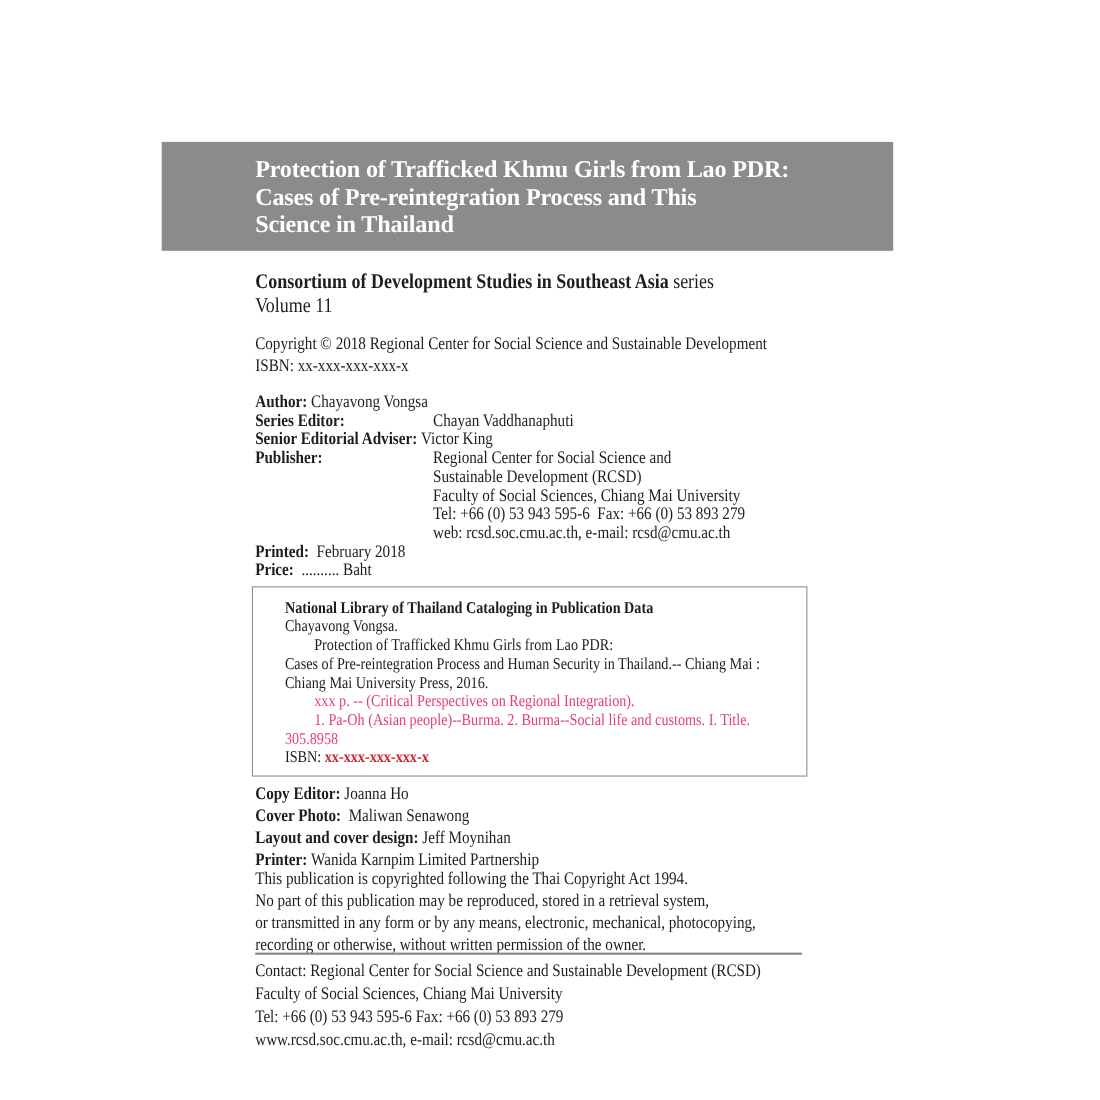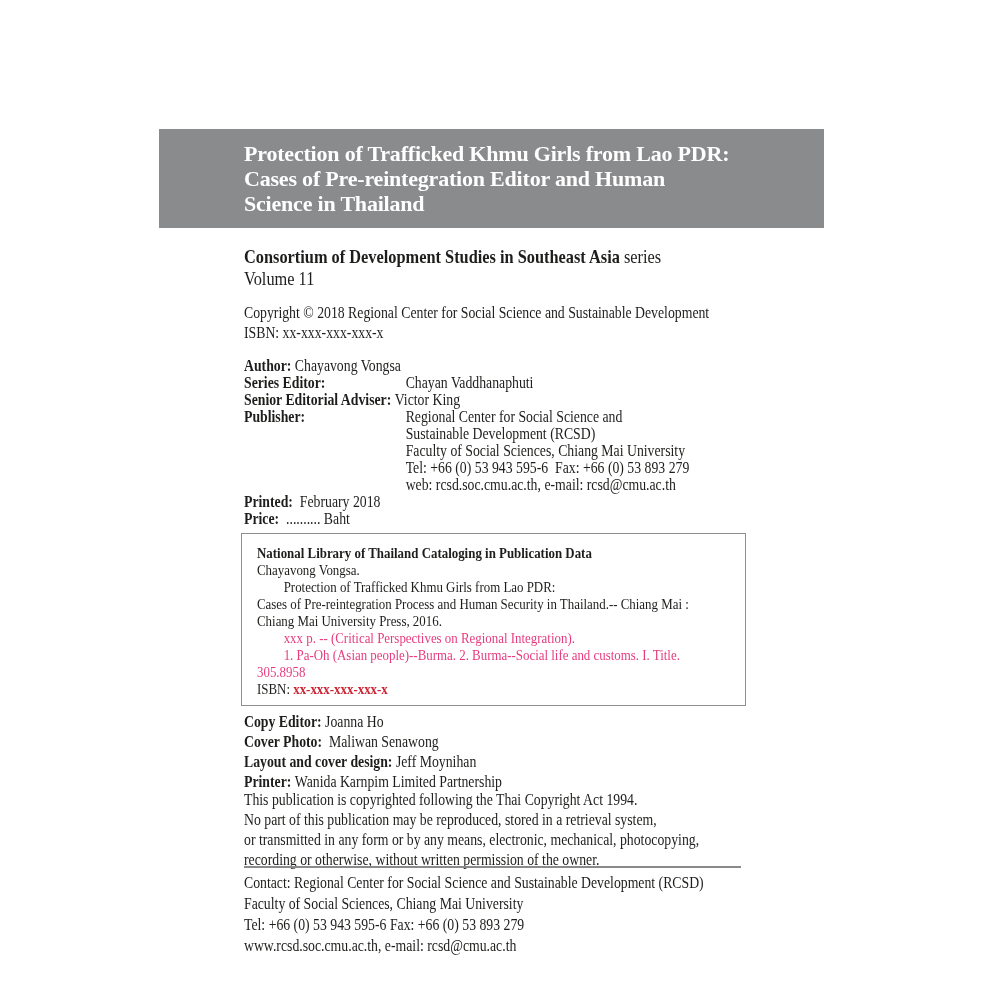--- a/index.html
+++ b/index.html
@@ -1,21 +1,21 @@
 <!DOCTYPE html>
 <html><head>
 <meta charset="utf-8">
 <style>
   html, body { margin: 0; padding: 0; background: #ffffff; }
   body {
     width: 1000px; height: 1000px;
     font-family: "Liberation Serif", "DejaVu Serif", serif;
     color: #1d1d1b;
   }
-  .page { position: relative; width: 812px; height: 1000px; overflow: hidden; background: #ffffff; margin-left: 12px; }
+  .page { position: relative; width: 812px; height: 1000px; overflow: hidden; background: #ffffff; }
 
   
   .banner {
     position: absolute; left: 147px; top: 129px; width: 706px; height: 99px;
     background: #8a8b8d; box-sizing: border-box; padding: 12px 0 0 85px;
   }
   .banner .tl {
     color: #ffffff; font-weight: bold; font-size: 22px; line-height: 25px;
     white-space: nowrap; letter-spacing: -0.2px;
   }
@@ -31,21 +31,21 @@
 
   .imprint-blk { top: 357px; line-height: 17px; }
   .row { display: flex; }
   .lbl { font-weight: bold; }
   .lbl.col { width: 188px; flex: none; }
   .val { white-space: pre-wrap; }
 
   .cip-box {
     position: absolute; left: 229px; top: 533px; width: 505px; height: 173px;
     border: 1px solid #8f8f8f; box-sizing: border-box;
-    padding: 11px 0 0 15px; font-size: 15px; line-height: 17px;
+    padding: 11px 0 0 29px; font-size: 15px; line-height: 17px;
   }
   .cip-box .ln { white-space: nowrap; }
   .indent { padding-left: 31px; }
   .pink { color: #e63c7d; }
   .isbn-red { color: #cd2332; font-weight: bold; }
 
   .credits-blk { top: 712px; }
   .notice-blk { top: 790px; }
 
   .divider {
@@ -55,21 +55,21 @@
 
   .contact-blk { top: 872px; line-height: 21px; }
 </style>
 </head>
 <body>
 
 <div class="page">
 
   <div class="banner">
     <div class="tl">Protection of Trafficked Khmu Girls from Lao PDR:</div>
-    <div class="tl">Cases of Pre-reintegration Editor and Human</div>
+    <div class="tl">Cases of Pre-reintegration Process and This</div>
     <div class="tl">Science in Thailand</div>
   </div>
 
   <div class="blk series-blk cx">
     <div><span class="b">Consortium of Development Studies in Southeast Asia</span><span class="val"> series</span></div>
     <div>Volume 11</div>
   </div>
 
   <div class="blk copyright-blk cx">
     <div>Copyright © 2018 Regional Center for Social Science and Sustainable Development</div>

